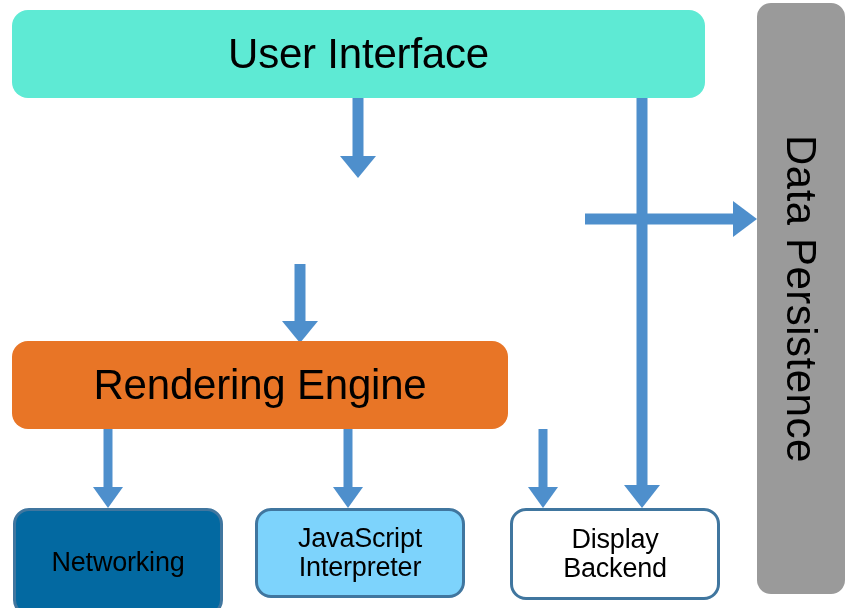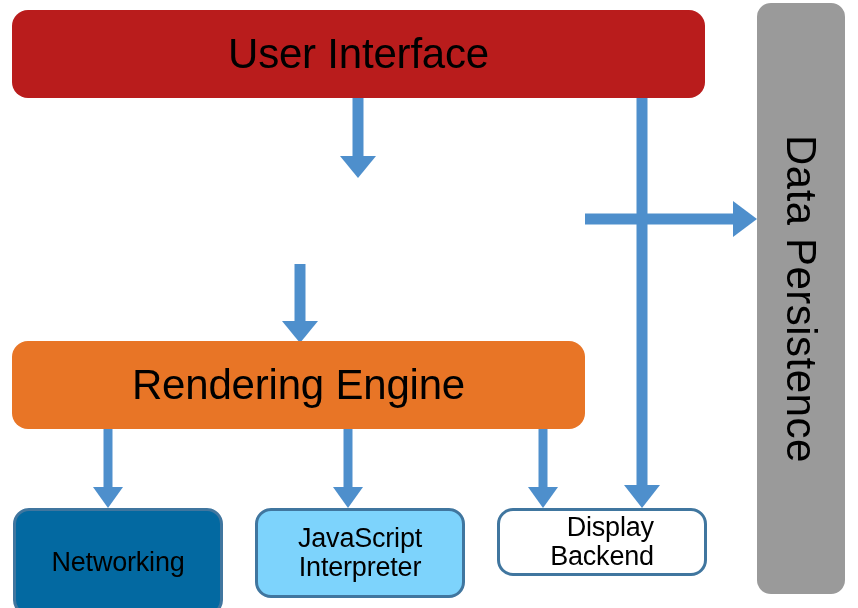--- a/index.html
+++ b/index.html
@@ -107,30 +107,30 @@
       <path d="M642,98 L642,487" stroke="#4E8FCC" stroke-width="11" fill="none"></path>
       <path d="M624,485 L660,485 L642,508 Z" fill="#4E8FCC"></path>
     </g>
 
     <g>
       <path d="M585,219 L735,219" stroke="#4E8FCC" stroke-width="11" fill="none"></path>
       <path d="M733,201 L733,237 L757,219 Z" fill="#4E8FCC"></path>
     </g>
   </svg>
 
-  <div class="node filled tier" id="node-user-interface" style="left: 12px; top: 10px; width: 693px; height: 88px; background: #b91c1c;">User Interface</div>
+  <div class="node filled tier" id="node-user-interface" style="left: 12px; top: 10px; width: 693px; height: 88px; background: #5eead4;">User Interface</div>
 
 
-  <div class="node filled tier" id="node-rendering-engine" style="left: 12px; top: 341px; width: 573px; height: 88px; background: rgb(232, 117, 38);">Rendering Engine</div>
+  <div class="node filled tier" id="node-rendering-engine" style="left: 12px; top: 341px; width: 496px; height: 88px; background: rgb(232, 117, 38);">Rendering Engine</div>
 
   <div class="node outlined leaf" id="node-networking" style="left: 13px; top: 508px; width: 210px; height: 108px; border-color: rgb(64, 118, 159); background: #0369a1;">Networking</div>
 
   <div class="node outlined leaf" id="node-javascript-interpreter" style="left: 255px; top: 508px; width: 210px; height: 90px; border-color: rgb(64, 118, 159); background: #7dd3fc;">JavaScript
 Interpreter</div>
 
-  <div class="node outlined leaf" id="node-display-backend" style="left: 497px; top: 508px; width: 210px; height: 68px; border-color: rgb(64, 118, 159); background: rgb(255, 255, 255); text-align: right;">Display
+  <div class="node outlined leaf" id="node-display-backend" style="left: 510px; top: 508px; width: 210px; height: 92px; border-color: rgb(64, 118, 159); background: rgb(255, 255, 255);">Display
 Backend</div>
 
   <div class="node side-panel" id="node-data-persistence" style="left: 757px; top: 3px; width: 88px; height: 591px; background: rgb(154, 154, 154);">
     <span class="vertical-label">Data Persistence</span>
   </div>
 
 </div>
 
 </body></html>

